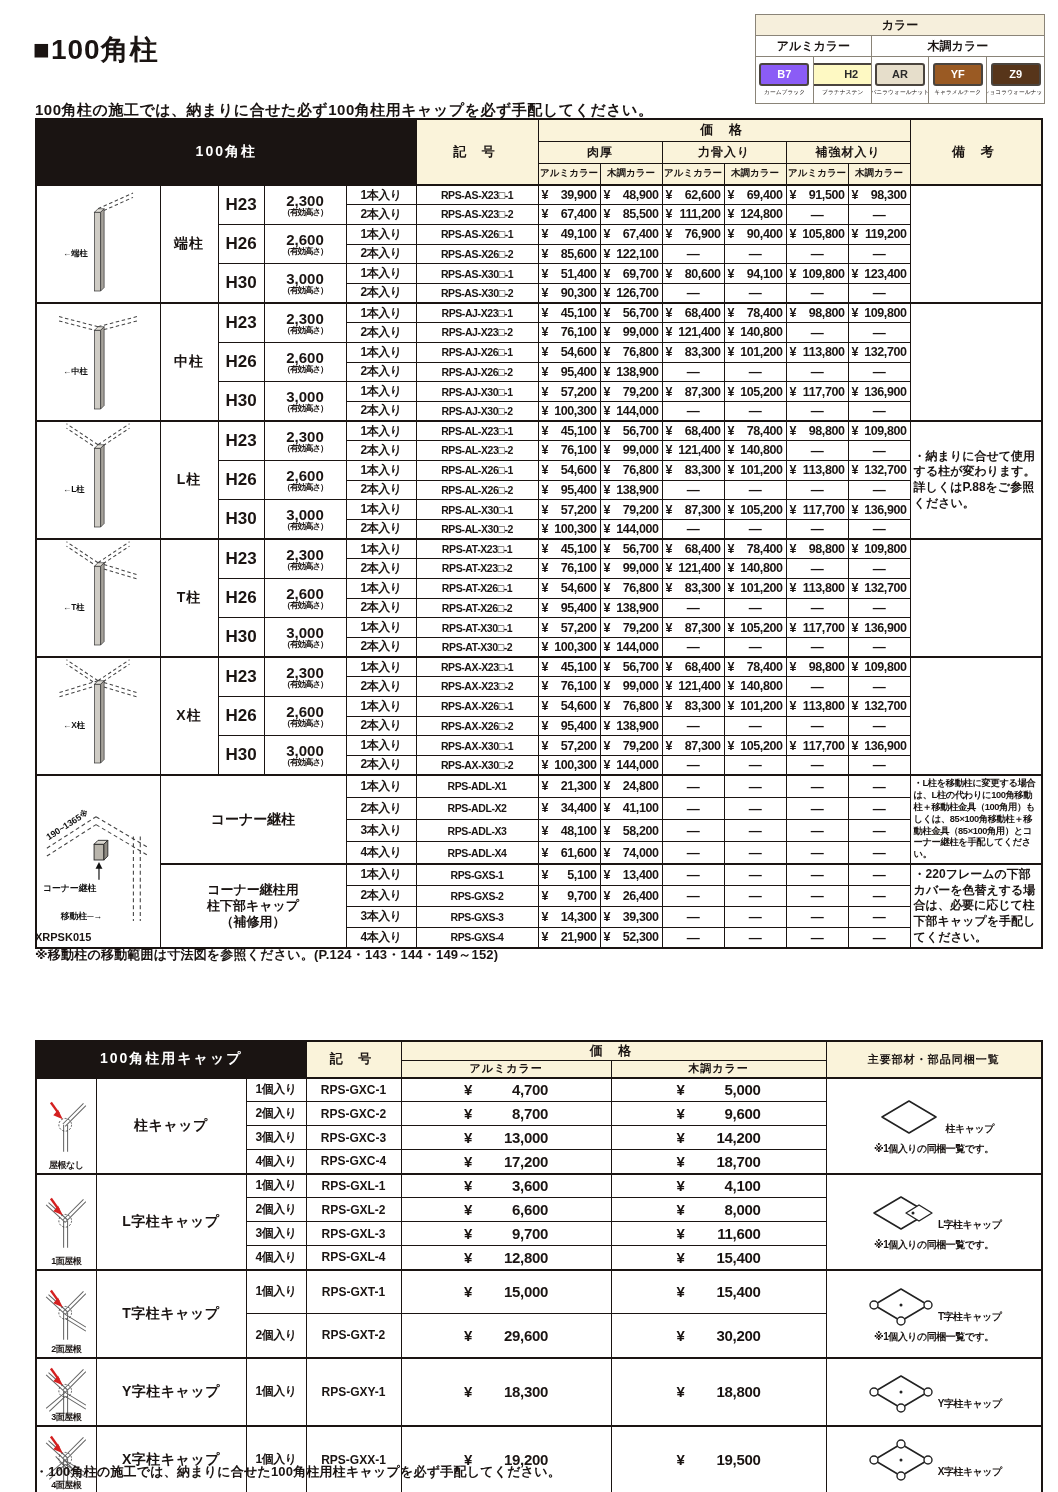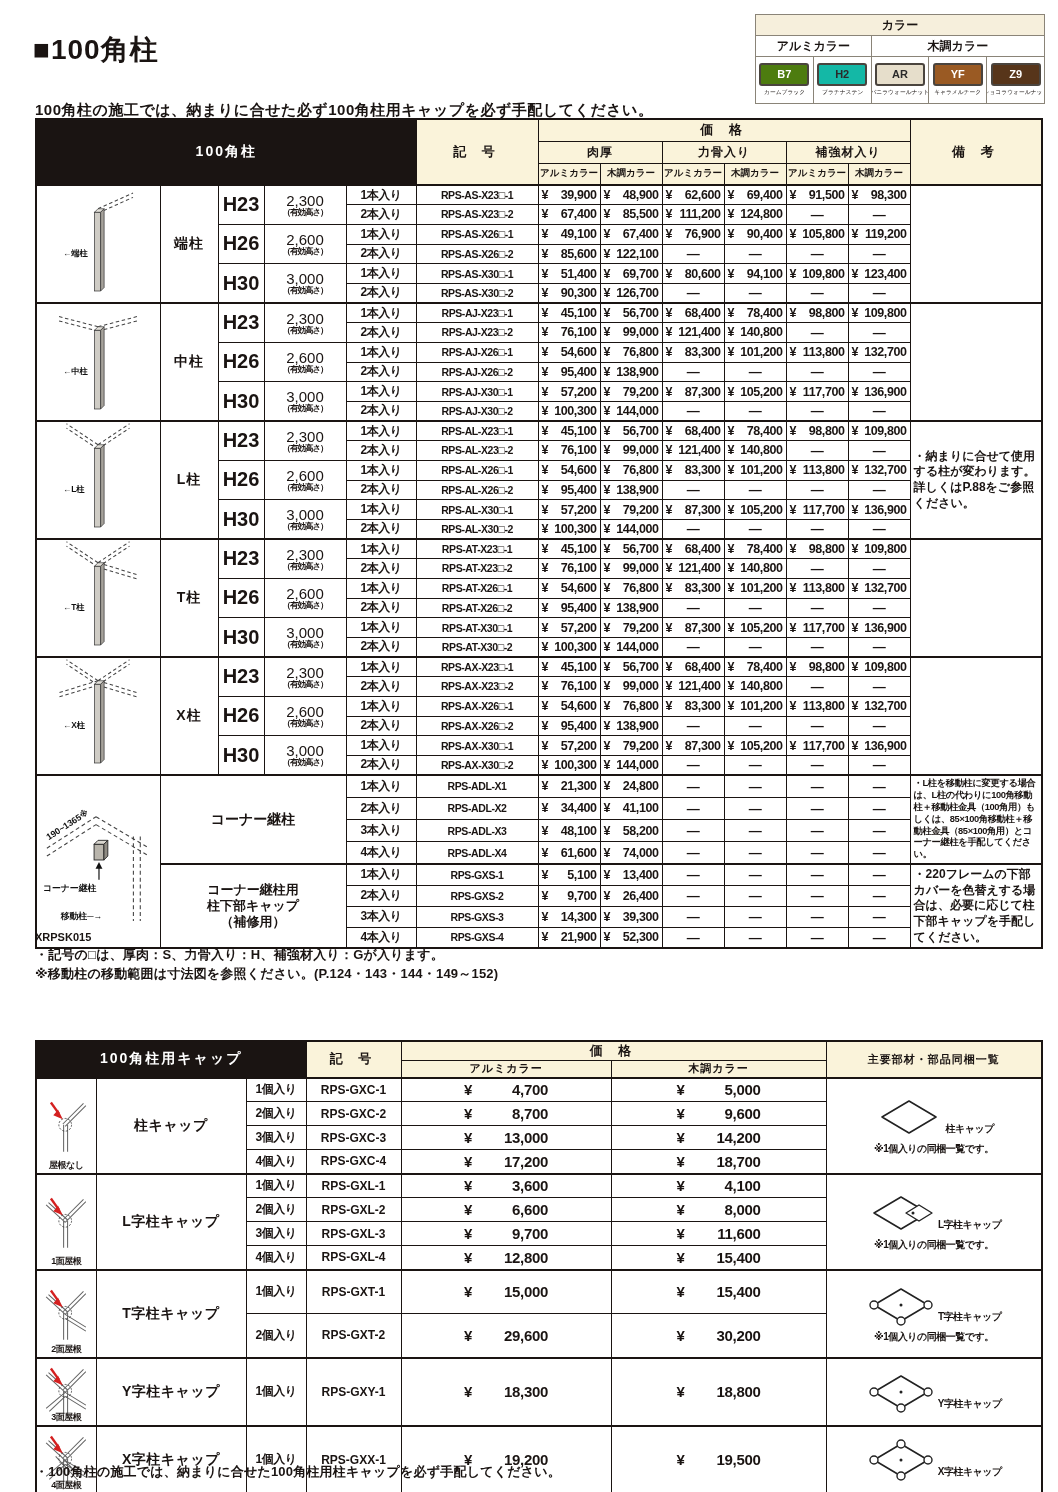--- a/index.html
+++ b/index.html
@@ -33,22 +33,22 @@
 
   
   #table1-wrap{position:absolute;left:35px;top:118px;}
   .t1{width:1006px;border:2.5px solid #1a1412;}
   .t1 thead tr{height:22px;}
   .t1 tbody tr{height:19.6px;}
   .t1 .hd1{font-size:13px;letter-spacing:6px;}
   .t1 .hd2{font-size:12px;letter-spacing:1px;}
   .t1 .hd3{font-size:9.5px;letter-spacing:0;}
   .type-cell{font-size:14px;font-weight:bold;letter-spacing:1px;}
-  .h-cell{font-size:20px;font-weight:bold;}
-  .height-cell .hv{font-size:15px;font-weight:normal;line-height:1.0;}
+  .h-cell{font-size:17px;font-weight:bold;}
+  .height-cell .hv{font-size:15px;font-weight:bold;line-height:1.0;}
   .height-cell .hn{font-size:8.5px;font-weight:bold;line-height:1.0;letter-spacing:-1px;}
   .count-cell{font-size:12px;font-weight:bold;letter-spacing:-0.5px;}
   .code-cell{font-size:10.5px;font-weight:bold;letter-spacing:-0.4px;}
   td.p{padding:0;}
   .pw{display:flex;justify-content:space-between;align-items:center;padding:0 3px;
       font-size:12.5px;font-weight:bold;letter-spacing:-0.4px;}
   .pw.dash{justify-content:center;font-size:13px;}
   .remark{font-weight:bold;text-align:left;vertical-align:middle;padding:2px 3px;line-height:1.3;}
   .rk-m{font-size:12px;}
   .rk-s{font-size:9.3px;line-height:1.28;letter-spacing:-0.4px;}
@@ -88,25 +88,25 @@
   <h1 class="page-title">■100角柱</h1>
 
   <div class="colors">
     <div class="c-title">カラー</div>
     <div class="c-groups" id="colorGroups">
         <div class="c-group" style="flex: 2 1 0%;">アルミカラー</div>
         <div class="c-group" style="flex: 3 1 0%;">木調カラー</div>
       </div>
     <div class="c-swatches" id="colorSwatches">
         <div class="c-cell">
-          <div class="sw-box" style="background: #4d7c0f; color: rgb(255, 255, 255);">B7</div>
+          <div class="sw-box" style="background: #8b5cf6; color: rgb(255, 255, 255);">B7</div>
           <div class="sw-name">カームブラック</div>
         </div>
         <div class="c-cell">
-          <div class="sw-box" style="background: #14b8a6; color: rgb(42, 42, 42);">H2</div>
+          <div class="sw-box" style="background: #fef9c3; color: rgb(42, 42, 42); padding-left: 18px;">H2</div>
           <div class="sw-name">プラチナステン</div>
         </div>
         <div class="c-cell">
           <div class="sw-box" style="background: rgb(230, 222, 203); color: rgb(42, 42, 42);">AR</div>
           <div class="sw-name">バニラウォールナット</div>
         </div>
         <div class="c-cell">
           <div class="sw-box" style="background: rgb(154, 90, 35); color: rgb(255, 255, 255);">YF</div>
           <div class="sw-name">キャラメルチーク</div>
         </div>
@@ -1592,21 +1592,20 @@
             <td class="p">
               <div class="pw dash">—</div>
             </td>
           </tr>
         </tbody>
       </table>
     </div>
 
   <div class="notes1">
     <div class="fcode">XRPSK015</div>
-    <div class="noteline">・記号の□は、厚肉：S、力骨入り：H、補強材入り：Gが入ります。</div>
     <div class="noteline">※移動柱の移動範囲は寸法図を参照ください。(P.124・143・144・149～152)</div>
   </div>
 
   <div id="table2-wrap">
       <table class="t2">
         <colgroup>
           <col style="width: 60px;">
           <col style="width: 150px;">
           <col style="width: 60px;">
           <col style="width: 95px;">

